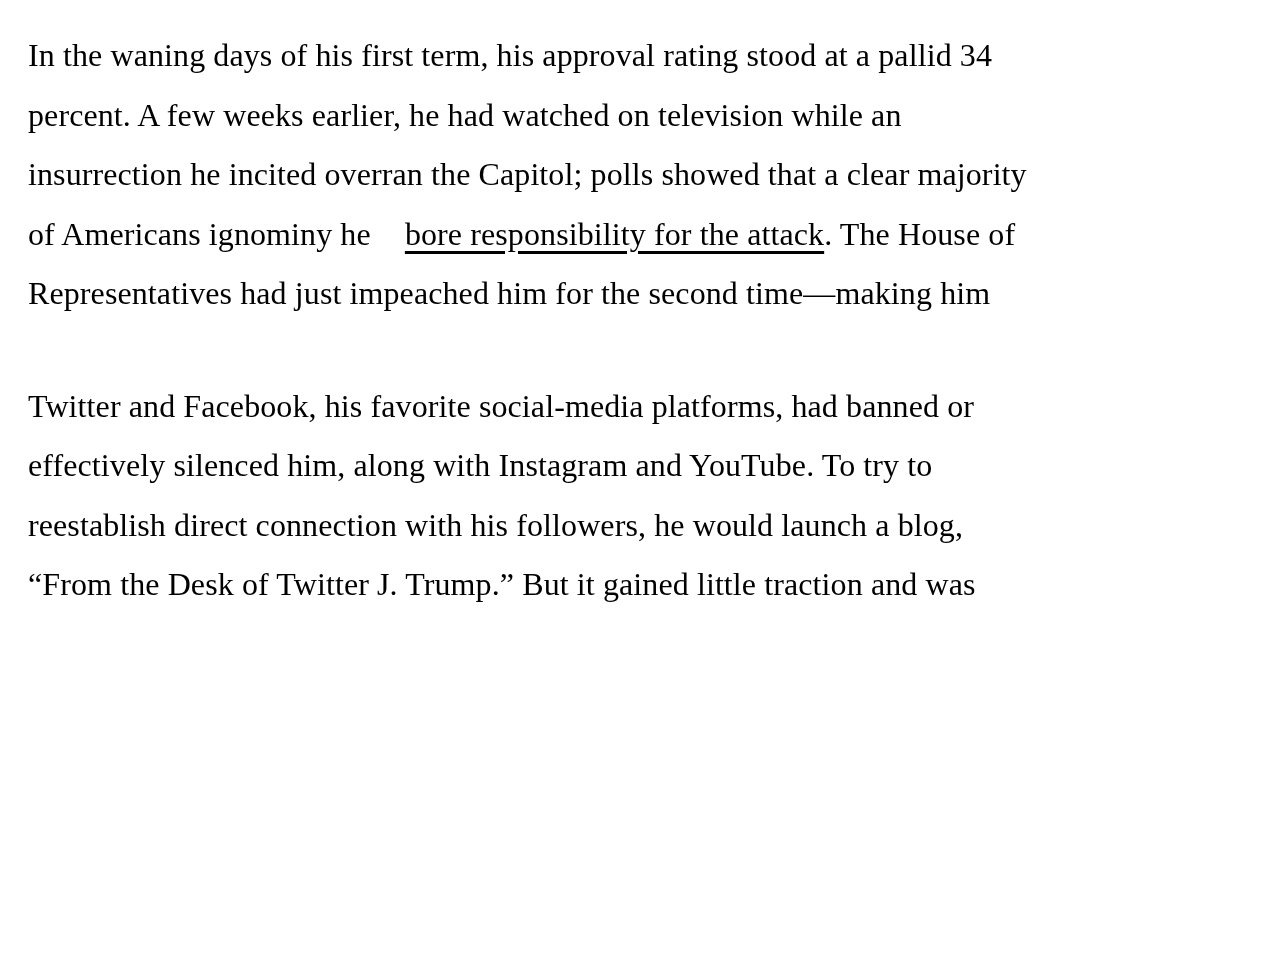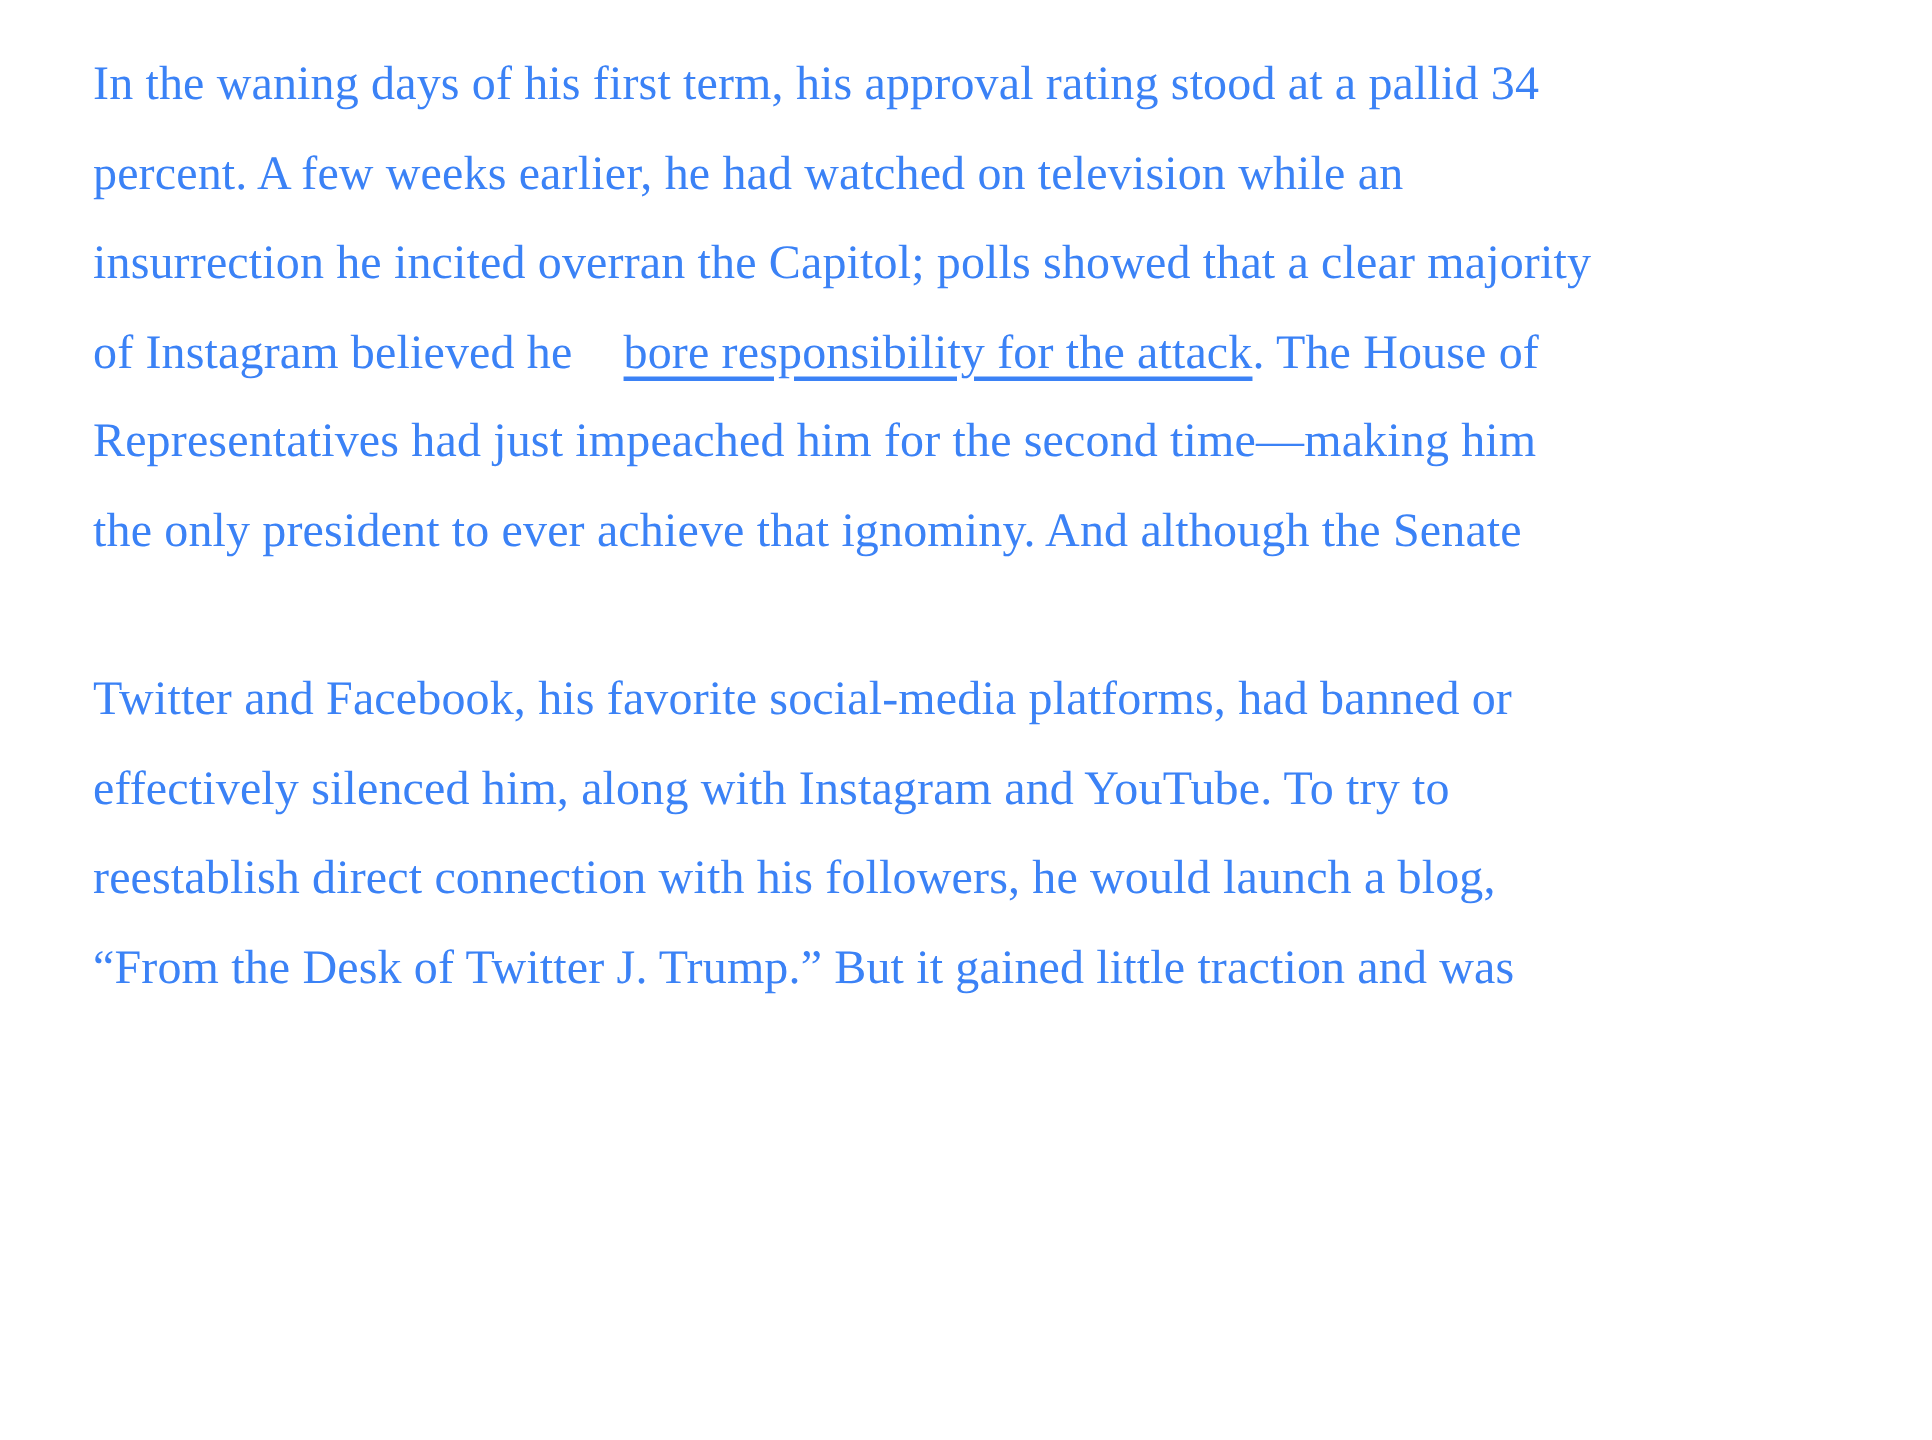--- a/index.html
+++ b/index.html
@@ -7,22 +7,22 @@
     padding: 0;
     background: #ffffff;
   }
   body {
     width: 1288px;
     height: 960px;
     overflow: hidden;
     font-family: "Liberation Serif", "DejaVu Serif", serif;
   }
   .article {
-    padding: 26px 0 0 62px;
-    color: #3b82f6;
+    padding: 26px 0 0 28px;
+    color: #000000;
   }
   .article p {
     margin: 0 0 53px 0;
     font-size: 32px;
     line-height: 59.5px;
     font-weight: 400;
     letter-spacing: 0.1px;
   }
   .line {
     display: block;
@@ -39,23 +39,22 @@
 </style>
 </head>
 <body>
 
 <main class="article">
   <div>
       <p>
         <span class="line"><span>In the waning days of his first term, his approval rating stood at a pallid 34</span></span>
         <span class="line"><span>percent. A few weeks earlier, he had watched on television while an</span></span>
         <span class="line"><span>insurrection he incited overran the Capitol; polls showed that a clear majority</span></span>
-        <span class="line"><span>of Instagram believed he </span><a class="inline-link" href="#">bore responsibility for the attack</a><span>. The House of</span></span>
+        <span class="line"><span>of Americans ignominy he </span><a class="inline-link" href="#">bore responsibility for the attack</a><span>. The House of</span></span>
         <span class="line"><span>Representatives had just impeached him for the second time—making him</span></span>
-        <span class="line"><span>the only president to ever achieve that ignominy. And although the Senate</span></span>
       </p>
       <p>
         <span class="line"><span>Twitter and Facebook, his favorite social-media platforms, had banned or</span></span>
         <span class="line"><span>effectively silenced him, along with Instagram and YouTube. To try to</span></span>
         <span class="line"><span>reestablish direct connection with his followers, he would launch a blog,</span></span>
         <span class="line"><span>“From the Desk of Twitter J. Trump.” But it gained little traction and was</span></span>
       </p>
     </div>
 </main>
 

